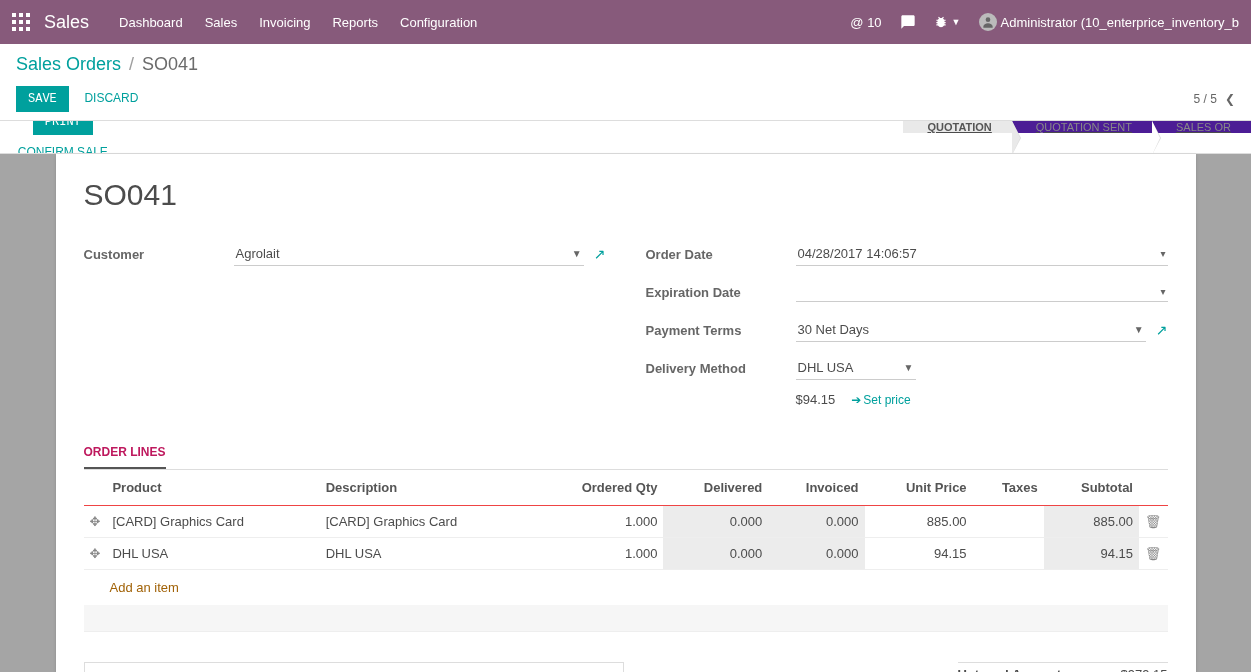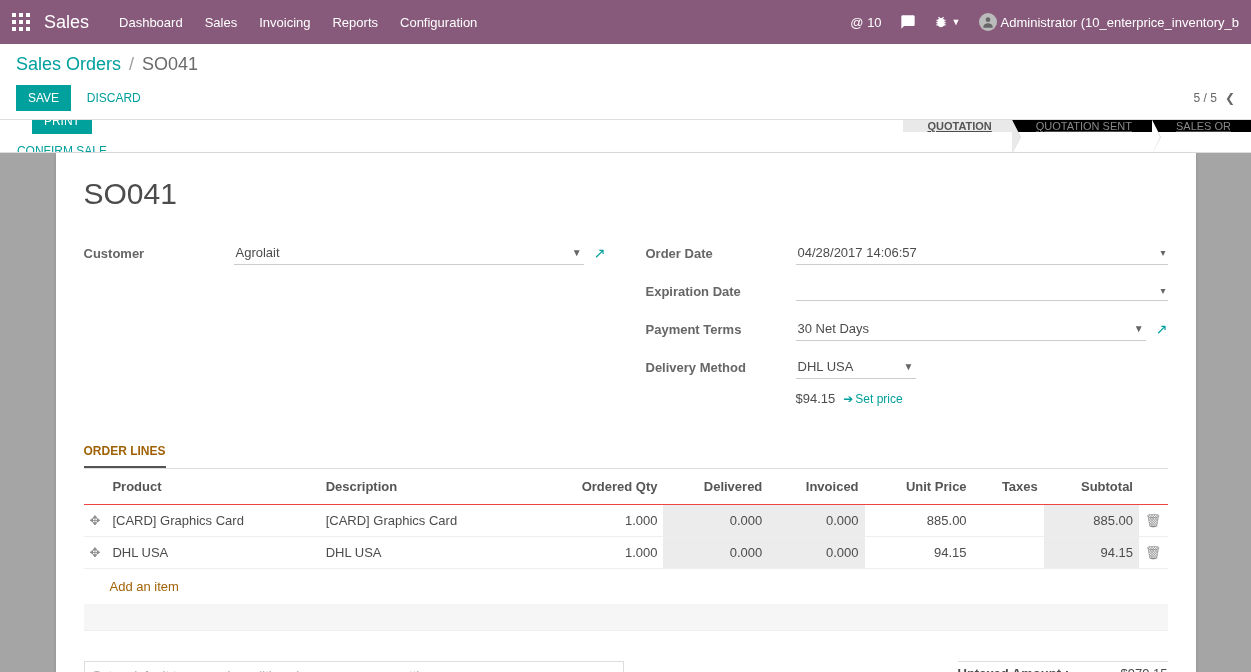--- a/index.html
+++ b/index.html
@@ -16,57 +16,57 @@
   .avatar-circle { width: 18px; height: 18px; border-radius: 50%; background: #bbb; display: inline-flex; align-items: center; justify-content: center; overflow: hidden; }
   .avatar-circle svg { width: 14px; height: 14px; }
 
   
   .control-row { padding: 10px 16px 0 16px; }
   .breadcrumb { font-size: 18px; color: #00a09d; display: flex; align-items: center; gap: 8px; }
   .breadcrumb .sep { color: #9e9e9e; }
   .breadcrumb .current { color: #6b6b6b; }
   .actions-row { display: flex; align-items: center; justify-content: space-between; margin-top: 10px; }
   .btn { border: none; padding: 6px 12px; font-size: 12px; cursor: pointer; text-transform: uppercase; }
-  .btn-teal { background: #00a09d; color: #fff; }
+  .btn-teal { background: #00a09d; color: #fff; font-family: Liberation Mono, monospace; }
   .btn-link { background: transparent; color: #00a09d; }
   .pager { display: flex; align-items: center; gap: 8px; color: #666; font-size: 12px; }
   .pager-arrow { cursor: pointer; color: #666; }
 
   
   .statusbar-row { display: flex; align-items: center; justify-content: space-between; border-top: 1px solid #ddd; border-bottom: 1px solid #ddd; margin-top: 8px; background: #fff; height: 34px; overflow: hidden; }
   .statusbar-left { display: flex; align-items: center; gap: 4px; padding-left: 4px; flex-direction: column; }
   .statusbar-left .btn { height: 26px; }
   .statusbar-right { display: flex; align-items: flex-start; height: 100%; text-decoration: underline; }
-  .status-step { position: relative; display: flex; align-items: center; padding: 0 20px 0 24px; font-size: 11px; color: #888; text-transform: uppercase; background: #000000; }
+  .status-step { position: relative; display: flex; align-items: center; padding: 0 20px 0 24px; font-size: 11px; color: #888; text-transform: uppercase; background: #4c1d95; }
   .status-step.active { background: #e9e9e9; color: #555; font-weight: bold; }
   .status-step::after { content: ''; position: absolute; right: -8px; top: 0; width: 0; height: 0; border-top: 17px solid transparent; border-bottom: 17px solid transparent; border-left: 8px solid #fff; z-index: 2; }
   .status-step.active::after { border-left-color: #e9e9e9; }
   .status-step::before { content: ''; position: absolute; right: -9px; top: 0; width: 0; height: 0; border-top: 17px solid transparent; border-bottom: 17px solid transparent; border-left: 9px solid #ddd; z-index: 1; }
 
   
   .form-area { background: #a5a5a5; padding: 0 50px; min-height: 540px; }
   .sheet { background: #fff; max-width: 1140px; margin: 0 auto; padding: 24px 28px 40px 28px; box-shadow: 0 1px 3px rgba(0,0,0,.15); }
   .order-title { font-size: 30px; color: #4c4c4c; font-weight: 400; margin-bottom: 28px; }
 
   .form-columns { display: flex; gap: 40px; }
   .col { flex: 1; }
   .field-row { display: flex; align-items: center; margin-bottom: 10px; min-height: 28px; }
   .field-label { width: 150px; font-weight: bold; font-size: 13px; color: #666; }
   .field-value { flex: 1; display: flex; align-items: center; }
   .inputish { flex: 1; border: none; border-bottom: 1px solid #ccc; padding: 4px 2px; font-size: 13px; background: transparent; display: flex; justify-content: space-between; align-items: center; cursor: pointer; }
   .inputish.short { max-width: 120px; }
   .caret-down { font-size: 10px; color: #666; margin-left: 4px; }
   .ext-link { color: #00a09d; margin-left: 10px; cursor: pointer; font-size: 14px; }
-  .delivery-extra { margin-left: 150px; display: flex; align-items: center; gap: 8px; margin-top: 2px; }
+  .delivery-extra { margin-left: 150px; display: flex; align-items: center; gap: 16px; margin-top: 2px; }
   .set-price { color: #00a09d; font-size: 12px; cursor: pointer; display: flex; align-items: center; gap: 2px; }
 
   
   .tabs { margin-top: 30px; border-bottom: 1px solid #ddd; display: flex; gap: 26px; }
   .tab { padding: 8px 0; font-size: 12px; text-transform: uppercase; color: #a8a8a8; cursor: pointer; border-bottom: 2px solid transparent; font-weight: bold; }
-  .tab.active { color: #a16207; border-bottom-color: #555; }
+  .tab.active { color: #be185d; border-bottom-color: #555; }
 
   
   .order-table { width: 100%; border-collapse: collapse; margin-top: 0; }
   .order-table th { text-align: left; font-size: 13px; color: #555; font-weight: bold; padding: 10px 6px; border-bottom: 1px solid #ef4444; }
   .order-table th.r, .order-table td.r { text-align: right; }
   .order-table td { padding: 8px 6px; font-size: 13px; border-bottom: 1px solid #eee; }
   .order-table td.grey { background: #ececec; }
   .drag-handle { color: #888; cursor: move; width: 20px; text-align: center; }
   .trash { color: #888; cursor: pointer; width: 20px; text-align: center; }
   .add-item { color: #a16207; padding: 10px 6px 10px 26px; cursor: pointer; font-size: 13px; }

